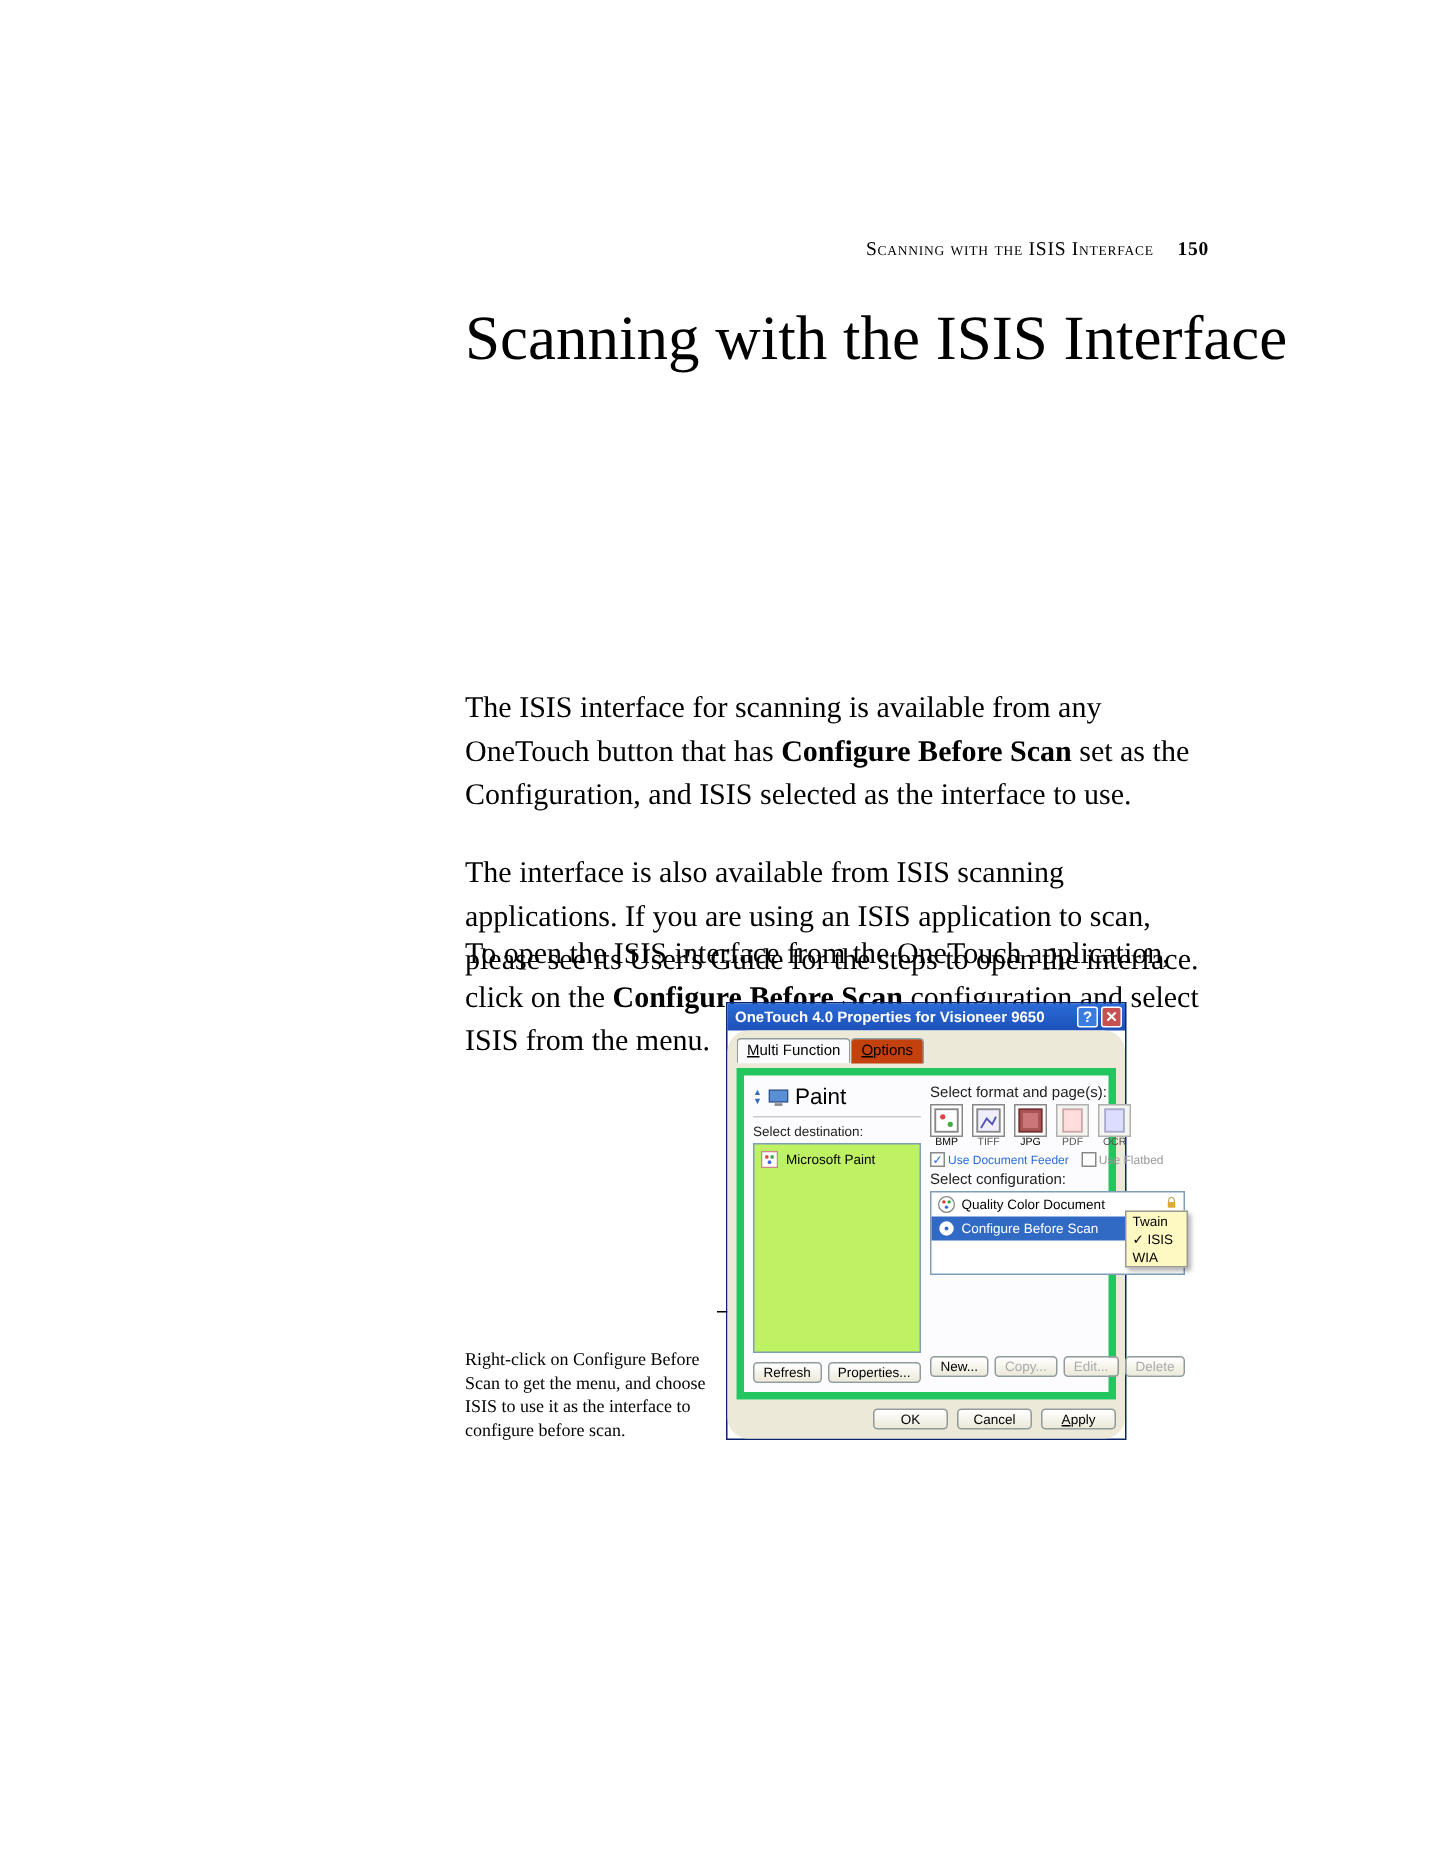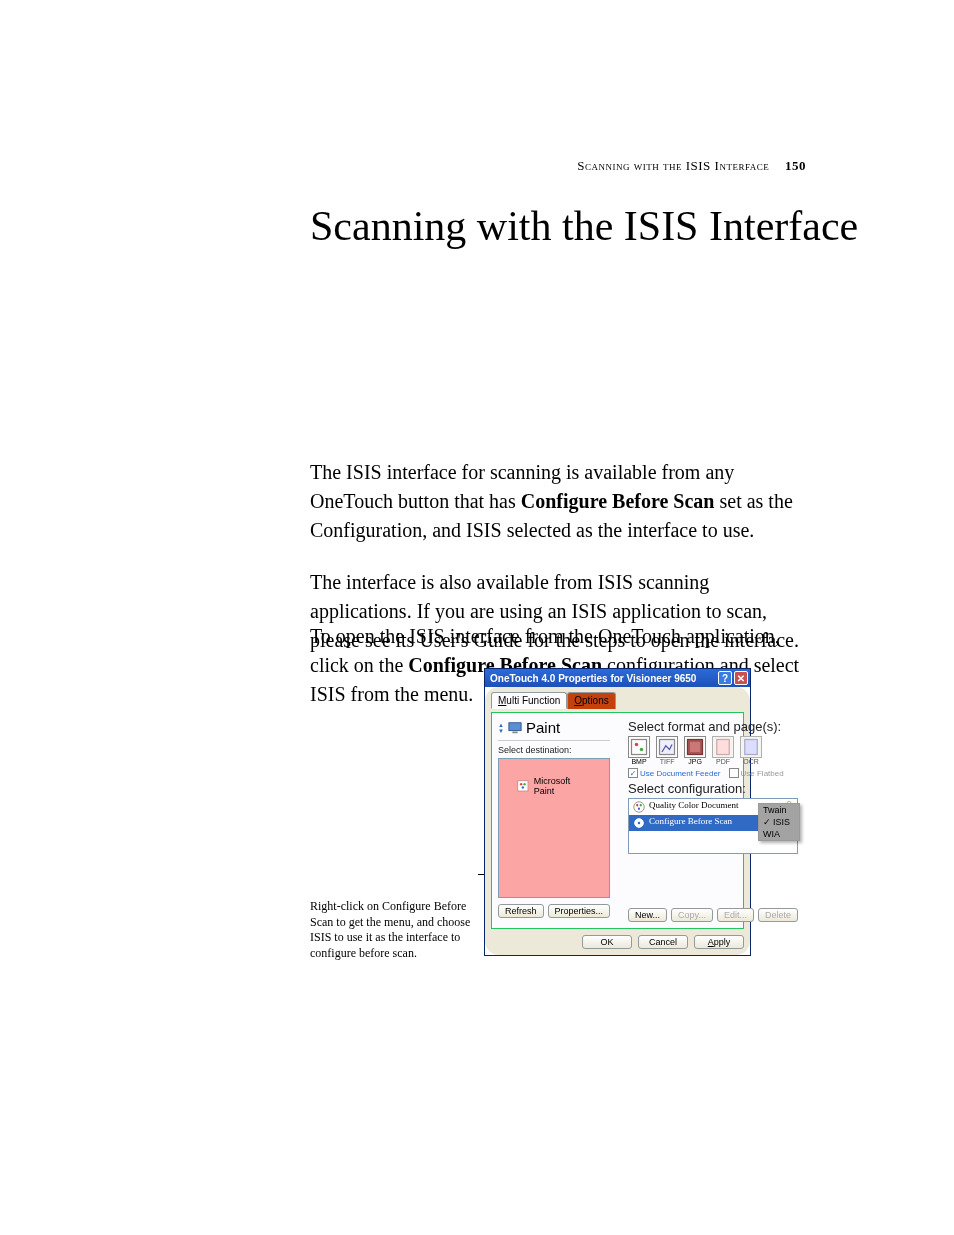--- a/index.html
+++ b/index.html
@@ -101,63 +101,63 @@
       border-bottom: none;
       padding: 2px 6px;
       font-size: 10px;
       border-radius: 3px 3px 0 0;
       position: relative;
       top: 1px;
     }
     .tab.active { background: #fcfcfe; border-bottom: 1px solid #fcfcfe; }
     .tab-panel {
       background: #fcfcfe;
-      border: 1px solid #22c55e;
+      border: 5px solid #22c55e;
       padding: 6px;
       display: flex;
-      gap: 18px;
+      gap: 6px;
     }
     .left-col { width: 130px; }
     .right-col { flex: 1; position: relative; }
     .paint-row {
       display:flex; align-items:center; gap:4px;
       border-bottom: 1px solid #ccc;
       padding-bottom: 4px; margin-bottom: 4px;
     }
     .paint-label { font-family: Arial; font-size: 15px; }
     .dest-label { font-size: 9px; margin: 3px 0; color:#222;}
     .dest-item {
       display:flex; align-items:center; gap:4px;
       font-size: 9px; padding:1px;
     }
-    .section-label { font-size: 13px; color:#222; margin-bottom:2px;}
+    .section-label { font-size: 10px; color:#222; margin-bottom:2px;}
     .fmt-icons { display:flex; gap:6px; }
     .fmt-icon {
       width: 22px; height: 22px;
       border: 1px solid #b0b0b0;
       background: #f5f5f0;
       display:flex; align-items:center; justify-content:center;
       font-size:7px; color:#888;
     }
     .fmt-icon.active { border-color: #888; background:#fff; color:#333; }
     .fmt-labels { display:flex; gap:6px; font-size:7px; color:#555; }
     .fmt-labels span { width:22px; text-align:center; }
     .fmt-labels span.active { color:#000; }
     .chk-row { display:flex; gap:8px; font-size:8px; margin:3px 0; }
     .chk { display:flex; align-items:center; gap:2px; }
     .chkbox { width:10px; height:10px; border:1px solid #888; background:#fff; display:inline-flex; align-items:center; justify-content:center; font-size:8px; color:#2a6bd8;}
     .config-list {
       border:1px solid #7f9db9; background:#fff; height:56px;
       font-size:9px;
     }
-    .config-row { display:flex; gap:3px; padding:1px 3px;font-family:Liberation Serif, serif; }
+    .config-row { display:flex; align-items:center; gap:3px; padding:1px 3px; }
     .config-row.sel { background:#316ac5; color:#fff; }
     .ctx-menu {
       position:absolute; right:-2px; top:84px;
-      background:#a3a3a3; border:1px solid #999;
+      background:#fef9c3; border:1px solid #999;
       box-shadow: 2px 2px 3px rgba(0,0,0,0.3);
       font-size:9px; width:42px;
     }
     .ctx-item { padding:1px 4px; }
     .ctx-item.sel::before { content:"✓ "; }
     .btn-row { display:flex; gap:4px; margin-top:6px; }
     .xp-btn {
       background: linear-gradient(#fff,#ece9d8);
       border:1px solid #919b9c;
       border-radius:3px;
@@ -215,21 +215,21 @@
           <span style="display:inline-flex;flex-direction:column;font-size:6px;line-height:6px;color:#316ac5;">▲<span>▼</span></span>
           <span class="icon-sq">
             <svg viewBox="0 0 16 16">
                 <rect x="1" y="2" width="14" height="9" fill="#5a8fd6" stroke="#2a5089"></rect>
                 <rect x="5" y="12" width="6" height="2" fill="#888"></rect>
               </svg>
           </span>
           <span class="paint-label">Paint</span>
         </div>
         <div class="dest-label">Select destination:</div>
-        <div style="border:1px solid #7f9db9;background:#fca5a5;height:140px;padding:16px;">
+        <div style="border:1px solid #7f9db9;background:#bef264;height:140px;padding:2px;">
           <div class="dest-item">
             <span class="icon-sq">
               <svg viewBox="0 0 16 16">
                   <rect x="2" y="2" width="12" height="12" fill="#fff" stroke="#c88"></rect>
                   <circle cx="6" cy="6" r="1.4" fill="#d44"></circle>
                   <circle cx="10" cy="6" r="1.4" fill="#4a4"></circle>
                   <circle cx="8" cy="10" r="1.4" fill="#46d"></circle>
                 </svg>
             </span>
             <span>Microsoft Paint</span>

